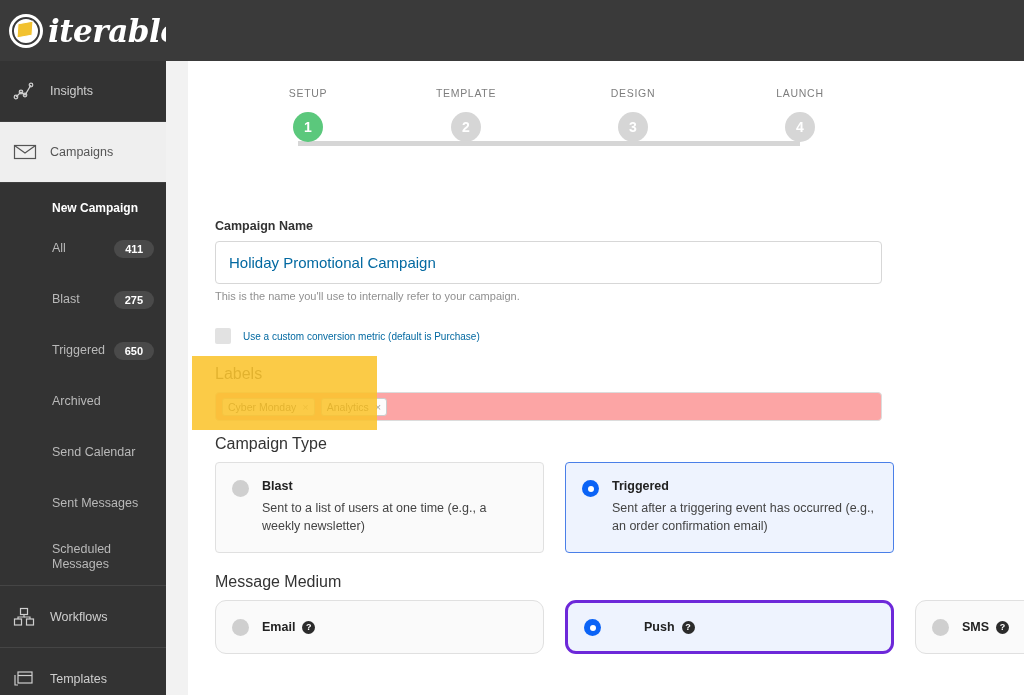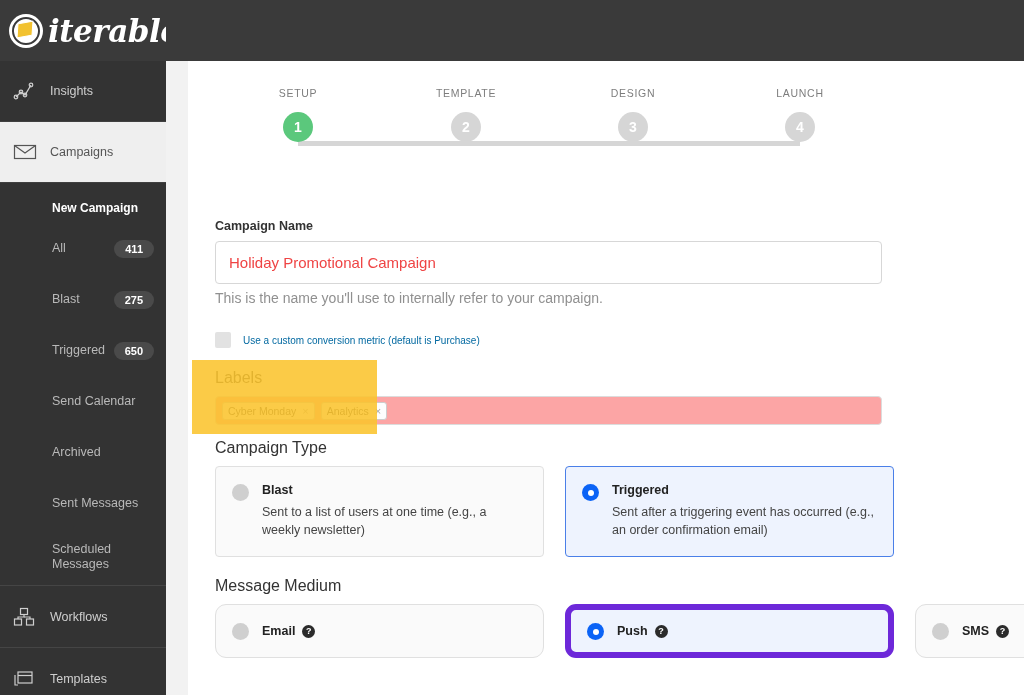--- a/index.html
+++ b/index.html
@@ -147,27 +147,27 @@
   #form { padding: 0 0 0 27px; }
   .fld-label {
     font-size: 12.5px; font-weight: bold; color: #333333;
     margin-bottom: 8px;
   }
   .text-input {
     width: 667px; height: 43px;
     border: 1px solid #d7d7d7;
     border-radius: 4px;
     padding: 16px 13px;
-    font-size: 15px; color: #ef4444;
+    font-size: 15px; color: #0369a1;
     display: flex; align-items: center;
     background: #ffffff;
   }
   .helper {
     margin-top: 6px;
-    font-size: 14px; color: #909090;
+    font-size: 11px; color: #909090;
   }
   .check-row {
     margin-top: 26px;
     display: flex; align-items: center;
   }
   .checkbox {
     width: 16px; height: 16px;
     background: #e2e2e2;
     border-radius: 2px;
     flex: none;
@@ -252,21 +252,21 @@
   .med-card {
     width: 329px; height: 54px;
     border: 1px solid #e0e0e0;
     border-radius: 11px;
     background: #fafafa;
     display: flex; align-items: center;
     padding-left: 16px;
     cursor: pointer;
     flex: none;
   }
-  .med-card.sel { background: #eef3fe; border: 6px solid #6d28d9; }
+  .med-card.sel { background: #eef3fe; border: 3px solid #6d28d9; gap: 30px; }
   .med-title {
     margin-left: 13px;
     font-size: 12.5px; font-weight: bold; color: #222222;
     display: flex; align-items: center;
   }
   .qmark {
     margin-left: 7px;
     width: 13px; height: 13px; border-radius: 50%;
     background: #2b2b2b; color: #ffffff;
     font-size: 9px; font-weight: bold;
@@ -320,24 +320,24 @@
     </div>
     <div class="sub-row">
       <span class="sub-txt">Blast</span>
       <span class="badge">275</span>
     </div>
     <div class="sub-row">
       <span class="sub-txt">Triggered</span>
       <span class="badge">650</span>
     </div>
     <div class="sub-row">
+      <span class="sub-txt">Archived</span>
+    </div>
+    <div class="sub-row">
       <span class="sub-txt">Send Calendar</span>
-    </div>
-    <div class="sub-row">
-      <span class="sub-txt">Archived</span>
     </div>
     <div class="sub-row">
       <span class="sub-txt">Sent Messages</span>
     </div>
     <div class="sub-row" style="height:56px;align-items:center;">
       <span class="sub-txt" style="max-width:72px;display:inline-block;">Scheduled Messages</span>
     </div>
 
     <div class="divider"></div>
 
@@ -371,21 +371,21 @@
   <div id="topbar"></div>
   <div id="gutter"></div>
 
   <div id="main">
 
     <div id="steps">
       <div class="step-line" style="left:110px; width:168px;"></div>
       <div class="step-line" style="left:278px; width:167px;"></div>
       <div class="step-line" style="left:445px; width:167px;"></div>
 
-      <div class="step done" style="left:50px;">
+      <div class="step done" style="left:60px;">
         <div class="st-label">SETUP</div>
         <div class="st-circle">1</div>
       </div>
       <div class="step" style="left:218px;">
         <div class="st-label">TEMPLATE</div>
         <div class="st-circle">2</div>
       </div>
       <div class="step" style="left:385px;">
         <div class="st-label">DESIGN</div>
         <div class="st-circle">3</div>

